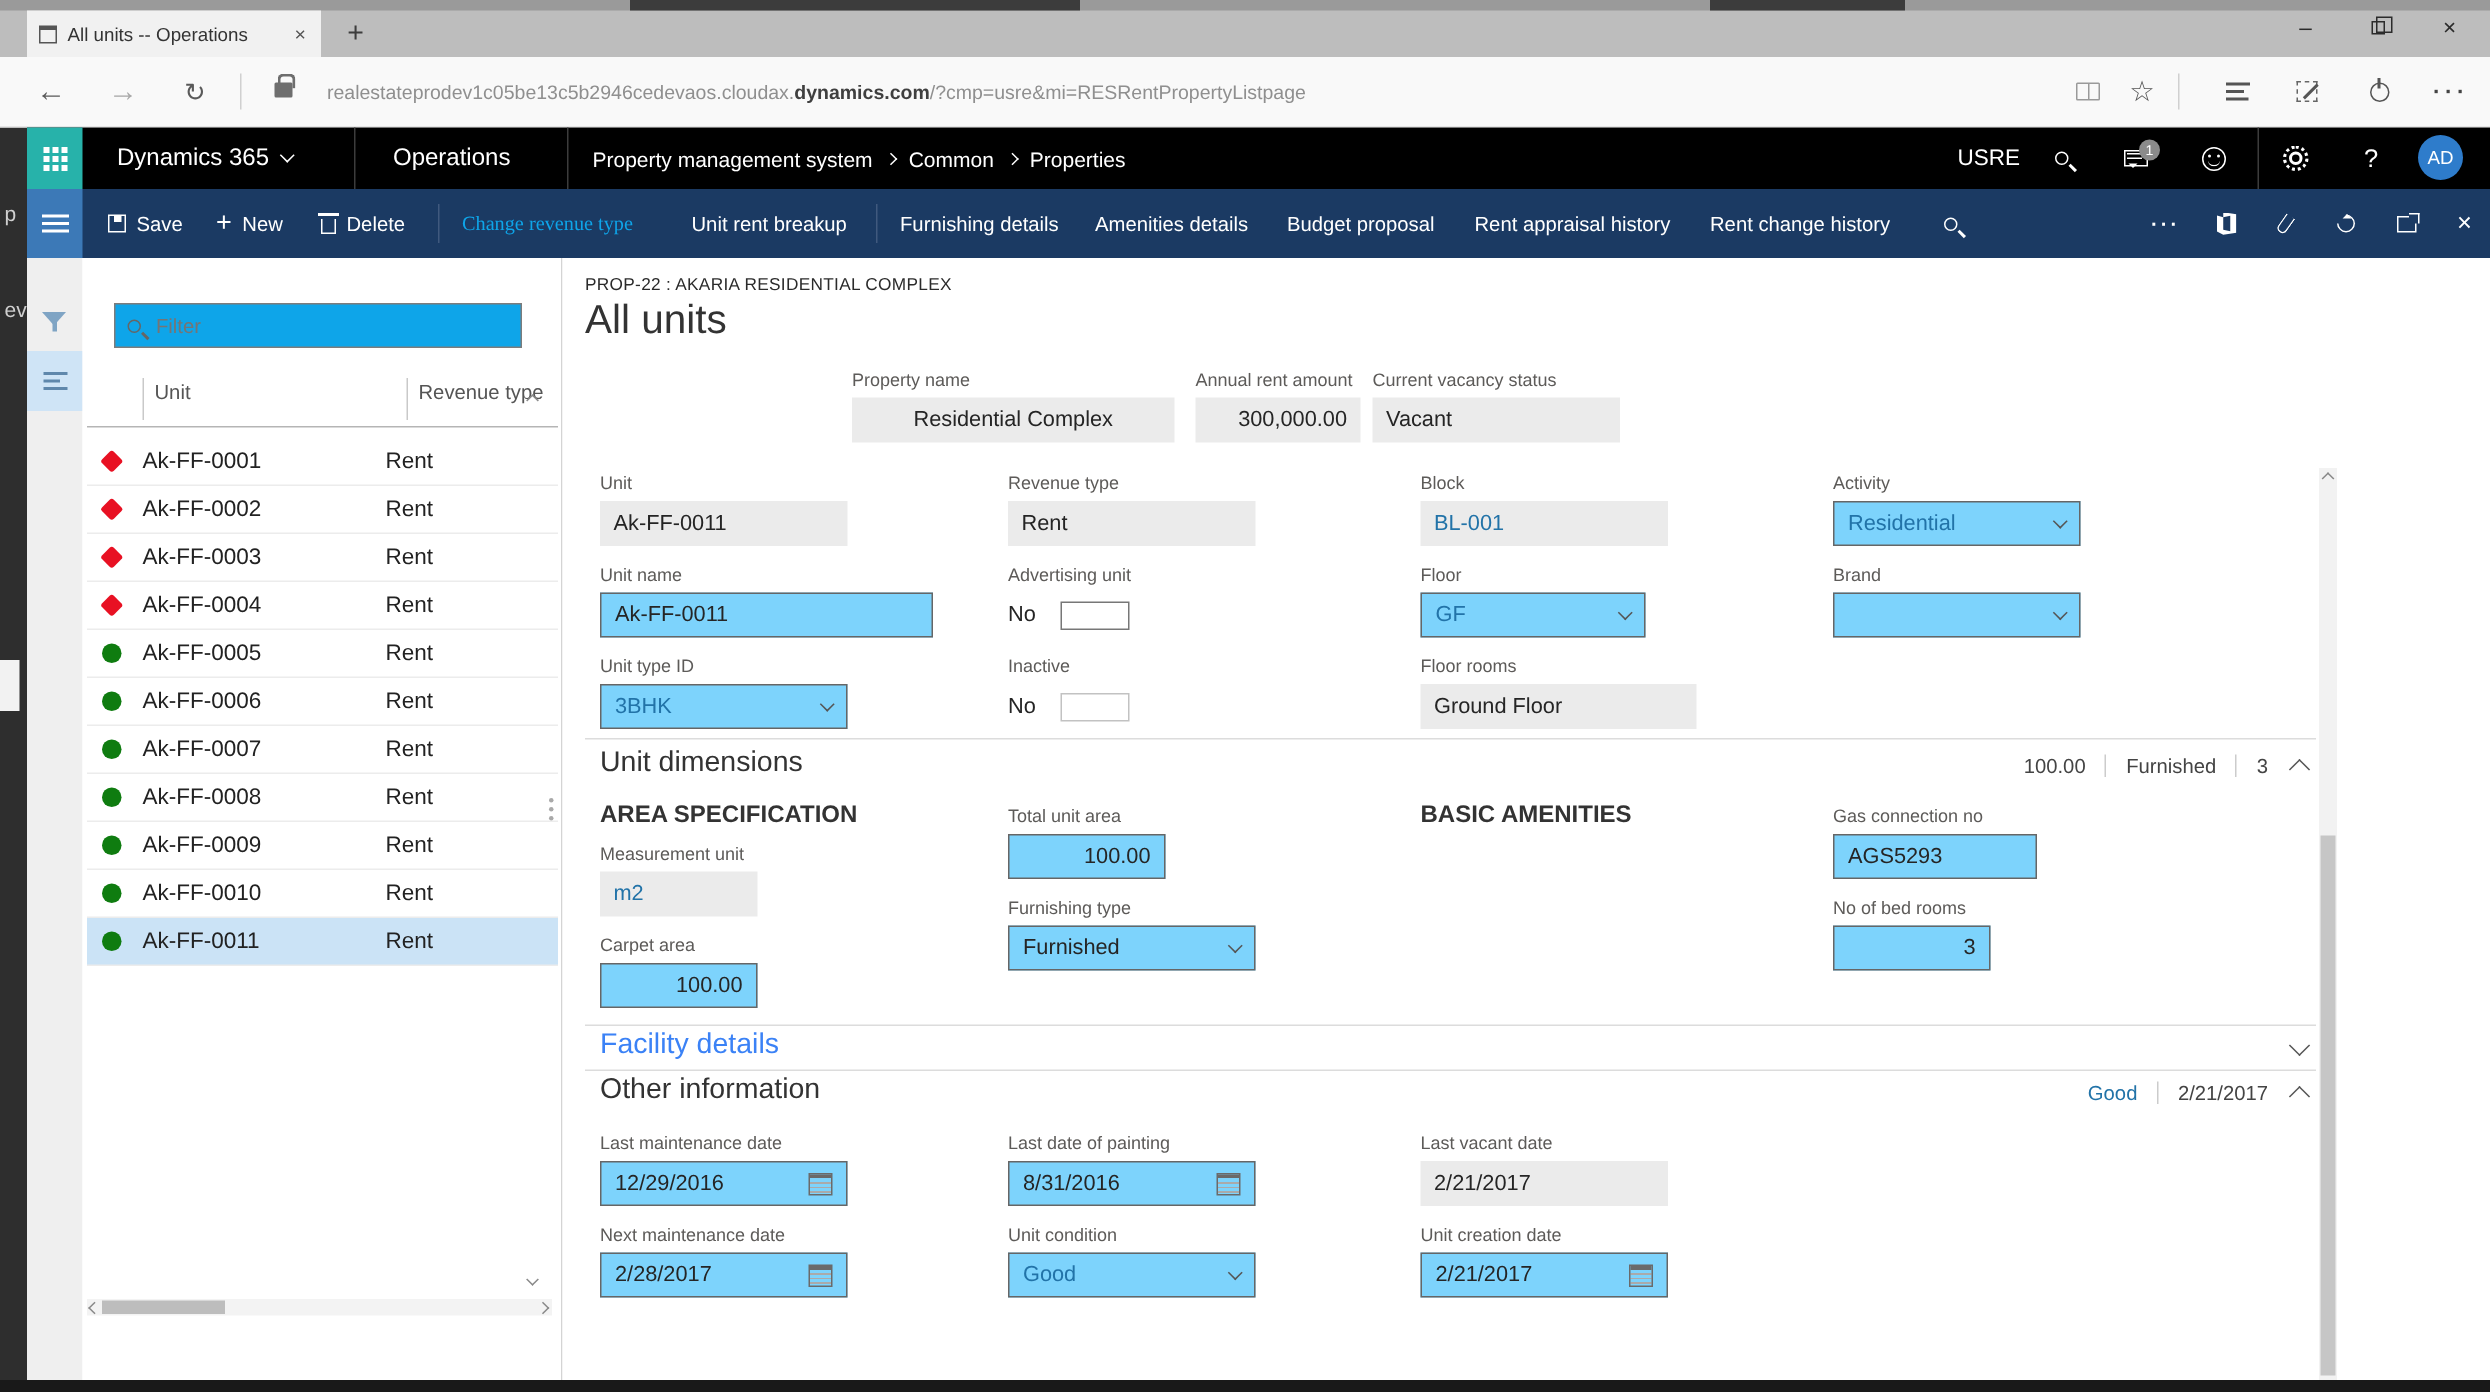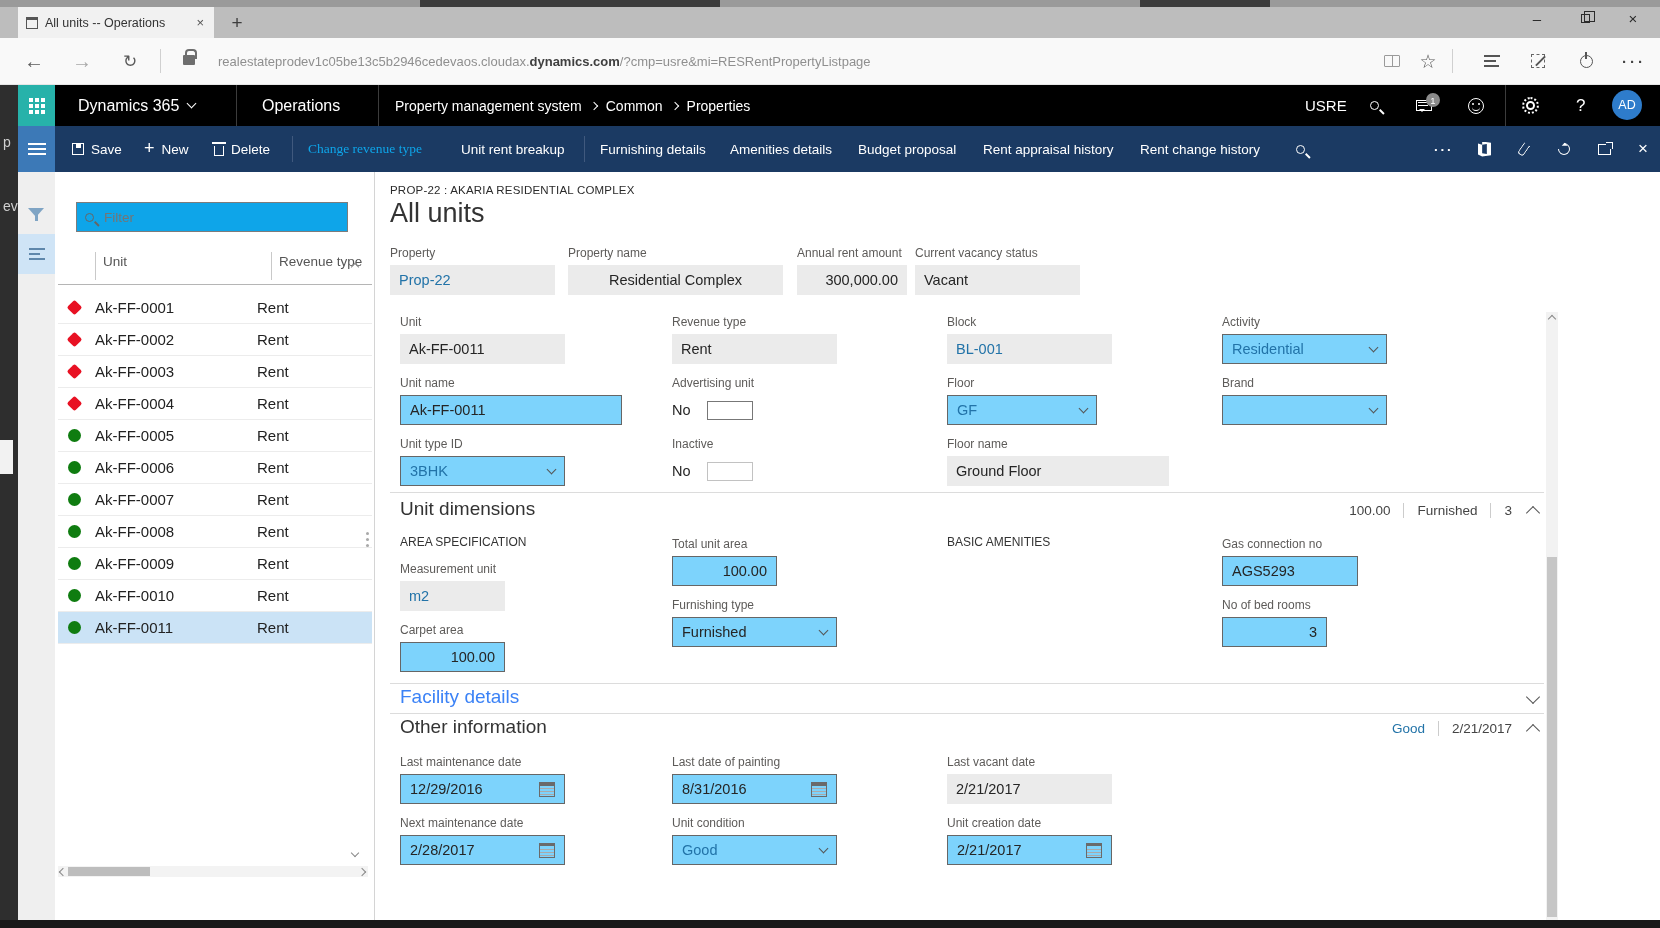--- a/index.html
+++ b/index.html
@@ -141,21 +141,21 @@
   .dchev{display:inline-block;width:7px;height:7px;border-right:1.3px solid #555;border-bottom:1.3px solid #555;
     transform:rotate(45deg);margin-left:auto;margin-bottom:3px;}
   .cal{width:16px;height:15px;border:1px solid #6a6a6a;margin-left:auto;background:
     linear-gradient(#6a6a6a 0 2.5px,transparent 2.5px 5px,#aaa 5px 6px,transparent 6px 8px,#aaa 8px 9px,transparent 9px 11px,#aaa 11px 12px,transparent 12px);}
   .toggle{width:46px;height:19px;border:1.5px solid #777;background:#fff;padding:1.5px;margin-left:16px;}
   .toggle .knob{width:62%;height:100%;background:#6e6e6e;}
   .toggle.off2{border-color:#c2c2c2;}
   .toggle.off2 .knob{background:#c6c6c6;}
   .hline{position:absolute;height:1px;background:#dcdcdc;}
   .sectitle{position:absolute;font-size:19px;font-weight:300;color:#333;}
-  .grphead{position:absolute;font-size:12px;font-weight:normal;color:#333;}
+  .grphead{position:absolute;font-size:16px;font-weight:bold;color:#333;}
   .sec-sum{position:absolute;display:flex;align-items:center;font-size:13.5px;color:#444;}
   .sec-sum .si{padding:0 13px;}
   .sec-sum .si + .si{border-left:1px solid #ccc;}
   .bigchev{position:absolute;width:10px;height:10px;border-right:1.7px solid #555;border-bottom:1.7px solid #555;}
   .up{transform:rotate(-135deg);}
   .down{transform:rotate(45deg);}
   .draghandle{position:absolute;left:-9px;top:360px;width:3px;height:3px;background:#a9a9a9;border-radius:50%;
     box-shadow:0 6px 0 #a9a9a9,0 12px 0 #a9a9a9;}
   .vscroll{position:absolute;left:1171px;top:140px;width:12px;height:608px;background:#f2f2f2;}
   .vscroll .thumb{position:absolute;left:1px;top:245px;width:10px;height:360px;background:#c6c6c6;}
@@ -404,26 +404,20 @@
       <span class="schev abs" style="left:2px;top:3px;transform:rotate(135deg)"></span>
       <span class="thumb"></span>
       <span class="schev abs" style="right:3px;top:3px;transform:rotate(-45deg)"></span>
     </div>
   </div>
 
   <div id="main" class="abs">
     <div class="caption">PROP-22 : AKARIA RESIDENTIAL COMPLEX</div>
     <div class="pagetitle">All units</div>
 
-    <div class="abs" style="left:15px;top:74px">
-      <div class="lbl">Property</div>
-      <div class="box ro" style="width:165px">
-          <span class="link">Prop-22</span>
-        </div>
-    </div>
     <div class="abs" style="left:193px;top:74px">
       <div class="lbl">Property name</div>
       <div class="box ro" style="width:215px;justify-content:center">
           <span>Residential Complex</span>
         </div>
     </div>
     <div class="abs" style="left:422px;top:74px">
       <div class="lbl">Annual rent amount</div>
       <div class="box ro num" style="width:110px">
           <span>300,000.00</span>
@@ -498,22 +492,22 @@
       </div>
     </div>
     <div class="abs" style="left:297px;top:265px">
       <div class="lbl">Inactive</div>
       <div class="flex" style="height:30px">
         <span style="font-size:14.5px">No</span>
         <span class="toggle off2"><span class="knob"></span></span>
       </div>
     </div>
     <div class="abs" style="left:572px;top:265px">
-      <div class="lbl">Floor name</div>
-      <div class="box ro" style="width:222px">
+      <div class="lbl">Floor rooms</div>
+      <div class="box ro" style="width:184px">
           <span>Ground Floor</span>
         </div>
     </div>
 
     <div class="hline" style="left:15px;top:320px;width:1154px"></div>
     <div class="sectitle" style="left:25px;top:326px">Unit dimensions</div>
     <div class="sec-sum" style="top:331px;right:135px">
       <span class="si">100.00</span>
       <span class="si">Furnished</span>
       <span class="si">3</span>

